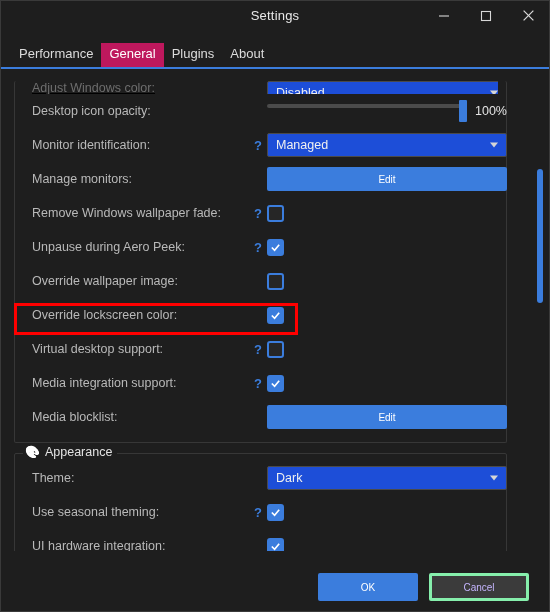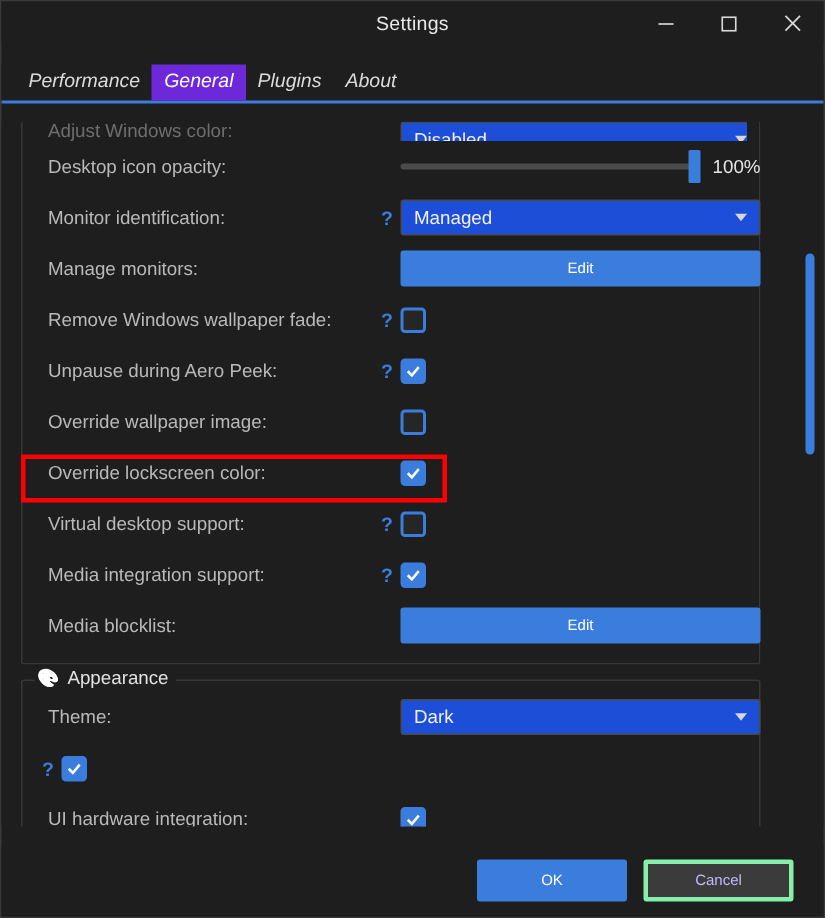--- a/index.html
+++ b/index.html
@@ -39,29 +39,28 @@
   }
   .wbtn svg { display:block; }
 
   
   #tabbar {
     height: 27px; flex: 0 0 27px;
     display: flex; align-items: flex-end;
     padding-left: 10px;
     border-bottom: 2px solid #3b7ddd;
     background: #1e1e1e;
-    font-style: italic;
   }
   .tab {
     font-size: 13px; color: #dcdcdc;
     padding: 2px 8px 4px 8px;
     line-height: 18px;
     white-space: nowrap;
   }
-  .tab.active { background: #6d28d9; color: #ffffff; }
+  .tab.active { background: #be185d; color: #ffffff; }
 
   
   #body {
     position: relative;
     flex: 1 1 auto;
     background: #1e1e1e;
     overflow: hidden;
   }
   #content {
     position: absolute;
@@ -150,38 +149,38 @@
   .btn-edit {
     height: 24px; width: 240px;
     background: #3b7ddd;
     border: none; border-radius: 2px;
     color: #ffffff; font-size: 10px;
     font-family: "Liberation Sans", sans-serif;
     display: flex; align-items: center; justify-content: center;
   }
 
   
-  .slider { width: 240px; display: flex; align-items: center; position: relative; }
+  .slider { width: 240px; display: flex; position: relative; }
   .slider .track {
     height: 4px; width: 198px;
     background: #4b4b4b; border-radius: 2px;
   }
   .slider .handle {
     position: absolute; left: 192px; top: 50%;
     transform: translateY(-50%);
     width: 8px; height: 22px;
     background: #3b7ddd; border-radius: 1px;
   }
   .slider .pct {
     margin-left: auto;
     font-size: 12.5px; color: #e4e4e4;
   }
 
   
-  .row.clipped { height: 13px; overflow: hidden; align-items: flex-end; }
+  .row.clipped { height: 13px; overflow: hidden; align-items: flex-start; text-decoration: underline; }
   .row.clipped .label { color: #6e6e6e; }
   .row.clipped .combo { height: 24px; margin-bottom: -11px; }
 
   
   #sbar {
     position: absolute; top: 0; right: 3px;
     width: 12px; height: 100%;
     background: #1e1e1e;
   }
   #sthumb {
@@ -390,20 +389,21 @@
           <div class="help blank">?</div>
           <div class="ctrl">
             <div class="combo">
               <span class="val">Dark</span>
               <span class="chev"></span>
             </div>
           </div>
         </div>
 
         <div class="row">
+          <div class="label">Use seasonal theming:</div>
           <div class="help">?</div>
           <div class="ctrl">
             <div class="cb on">
               <svg class="tick" width="11" height="11" viewBox="0 0 12 12">
                   <polyline points="2,6 5,9 10,3" fill="none" stroke="#fff" stroke-width="1.8"></polyline>
                 </svg>
             </div>
           </div>
         </div>
 

